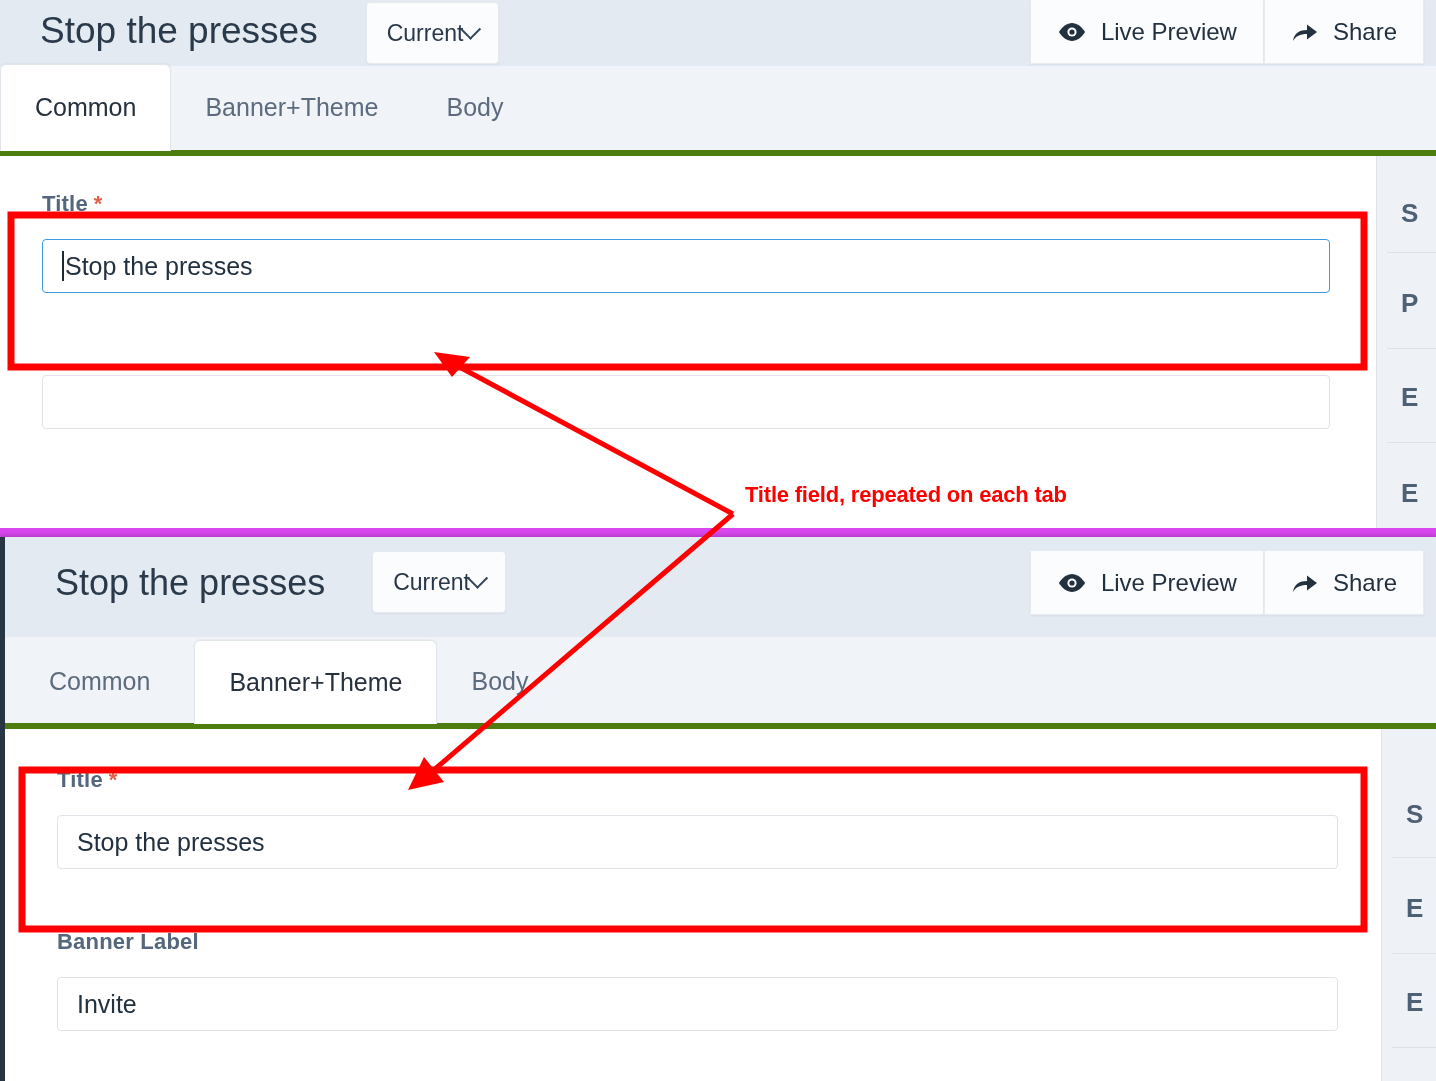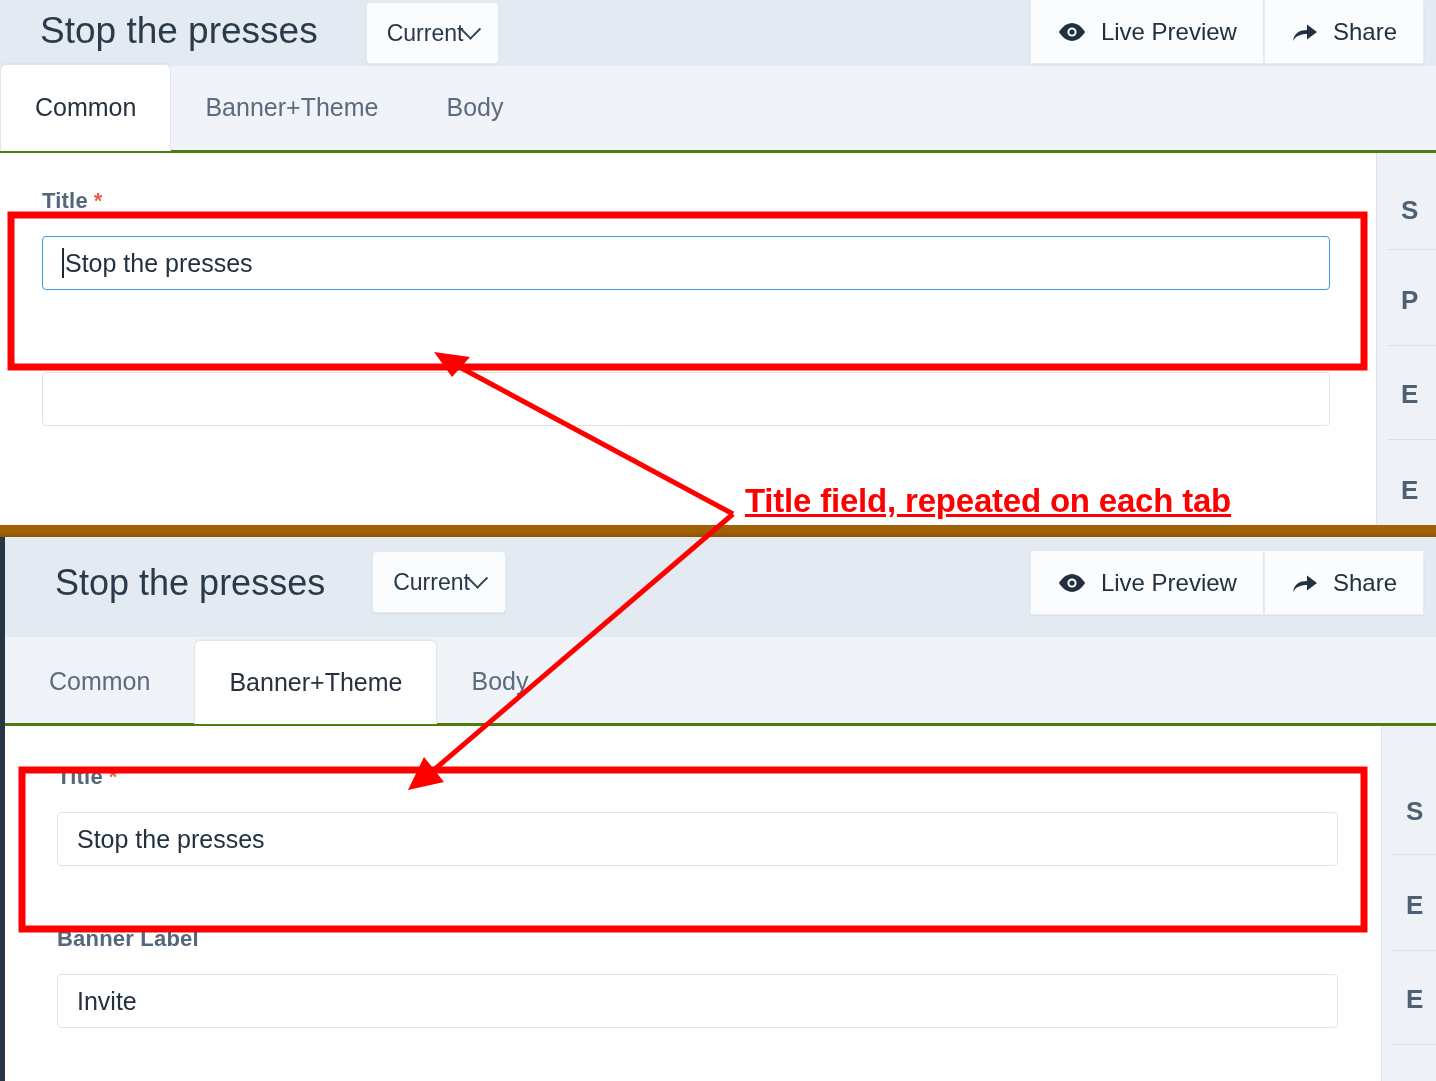--- a/index.html
+++ b/index.html
@@ -13,21 +13,21 @@
     position: relative;
     overflow: hidden;
     font-family: "Liberation Sans", sans-serif;
     -webkit-font-smoothing: antialiased;
   }
 
   
   .panel {
     position: absolute;
     overflow: hidden;
-    background: #a16207;
+    background: #d946ef;
   }
   .panel-1 {
     left: 0; top: 0; width: 1436px; height: 540px;
   }
   .panel-2 {
     left: 0; top: 537px; width: 1436px; height: 544px;
     border-left: 5px solid #283644;
     box-sizing: border-box;
     box-shadow: 0 -2px 4px rgba(0,0,0,.18);
   }
@@ -101,21 +101,21 @@
     white-space: nowrap;
     box-shadow: 0 1px 2px rgba(0,0,0,.05);
   }
   .hdr-btn svg { display: block; flex: none; }
 
   
   .tabstrip {
     position: relative;
     height: 84px;
     background: #f0f3f7;
-    border-bottom: 3px solid #4d7c0f;
+    border-bottom: 6px solid #4d7c0f;
     display: flex;
     align-items: flex-end;
   }
   .panel-2 .tabstrip { height: 86px; }
 
   .tab {
     font-size: 25px;
     color: #5c6b7e;
     padding: 0 34px;
     height: 84px;
@@ -214,24 +214,23 @@
     left: 0; top: 0;
     width: 1436px; height: 1081px;
     pointer-events: none;
     z-index: 50;
   }
   .anno-text {
     position: absolute;
     z-index: 51;
     color: #ff0000;
     font-weight: bold;
-    font-size: 33px;
+    font-size: 22px;
     white-space: nowrap;
     letter-spacing: -.2px;
-    text-decoration: underline;
   }
 </style>
 </head>
 <body>
 
 <div class="panel panel-1">
 
   <div class="app-header">
     <div class="doc-title">Stop the presses</div>
 

